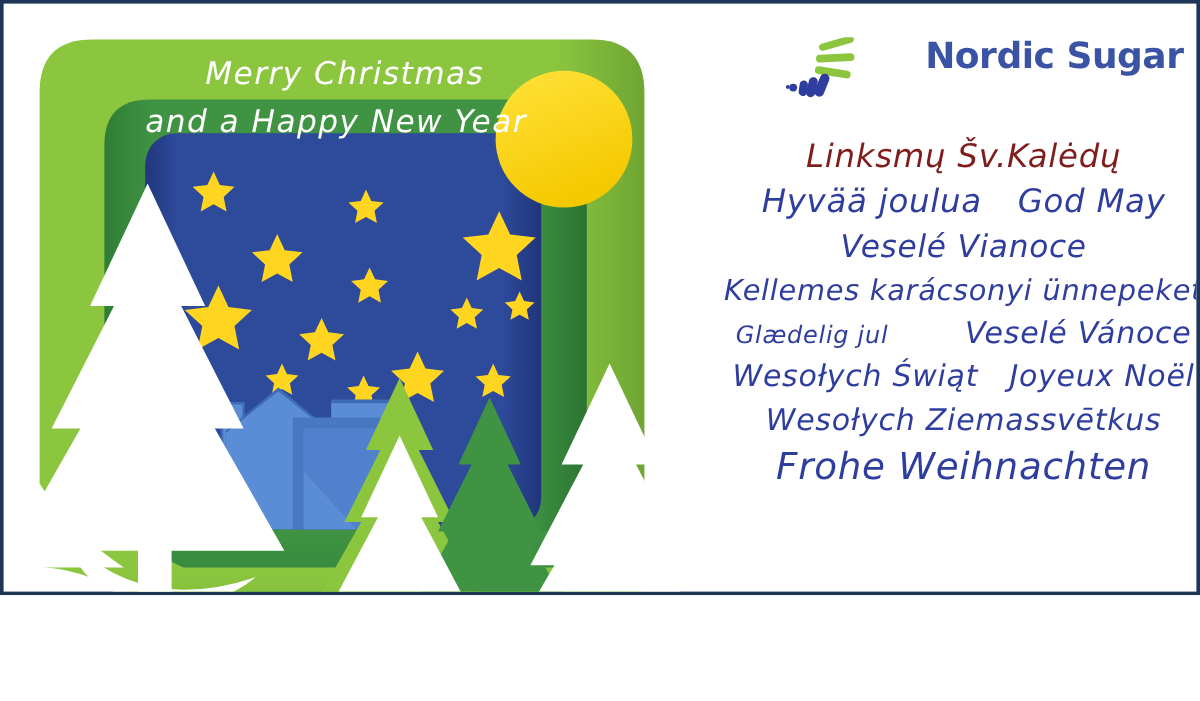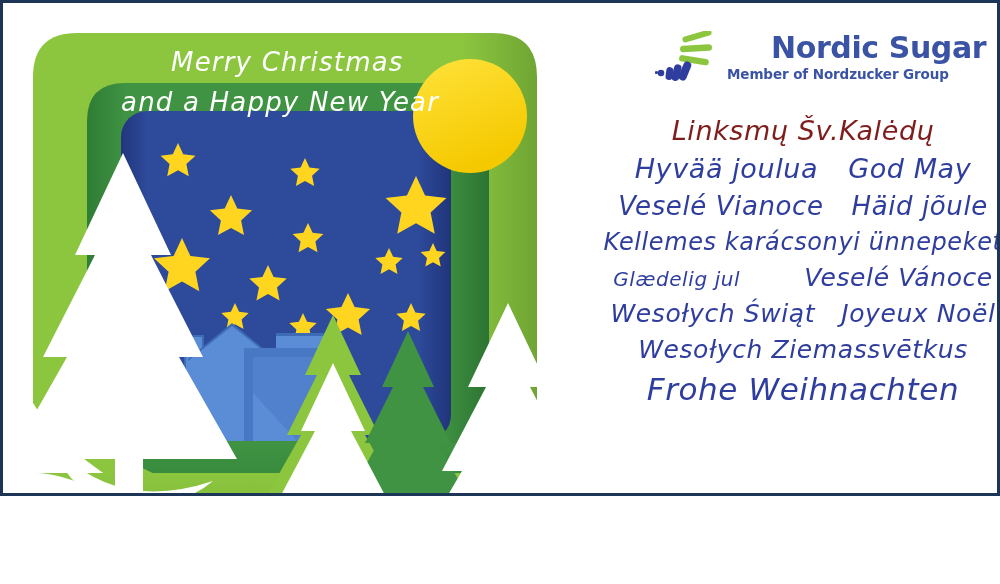--- a/index.html
+++ b/index.html
@@ -219,35 +219,33 @@
         <g fill="#2F3E9E">
           <rect x="26" y="30" width="8" height="20" rx="4" transform="rotate(22 30 40)"></rect>
           <rect x="18" y="33" width="7.5" height="17" rx="3.7" transform="rotate(14 21 41)"></rect>
           <rect x="11" y="36" width="7" height="13" rx="3.5" transform="rotate(8 14 42)"></rect>
           <circle cx="6" cy="42" r="3.3"></circle>
           <circle cx="1.5" cy="41.5" r="1.6"></circle>
         </g>
       </svg>
       <div id="logo-text">
         <div id="logo-name">Nordic Sugar</div>
-        <div id="logo-tag">Member of Nordzucker Group</div>
       </div>
     </div>
 
     <div id="greetings">
         <div class="g-row" style="margin-bottom: 7px;">
           <span class="g-item" style="font-size: 27px; color: #7f1d1d;">Linksmų Šv.Kalėdų</span>
         </div>
         <div class="g-row" style="margin-bottom: 7px;">
           <span class="g-item" style="font-size: 27px; color: rgb(47, 62, 158);">Hyvää joulua</span>
           <span class="g-item" style="font-size: 27px; color: rgb(47, 62, 158); margin-left: 30px;">God May</span>
         </div>
         <div class="g-row" style="margin-bottom: 7px;">
           <span class="g-item" style="font-size: 26px; color: rgb(47, 62, 158);">Veselé Vianoce</span>
-          <span class="g-item" style="font-size: 26px; color: rgb(47, 62, 158); margin-left: 28px;">Häid jõule</span>
         </div>
         <div class="g-row" style="margin-bottom: 7px;">
           <span class="g-item" style="font-size: 24px; color: rgb(47, 62, 158);">Kellemes karácsonyi ünnepeket</span>
         </div>
         <div class="g-row" style="margin-bottom: 7px;">
           <span class="g-item" style="font-size: 20px; color: rgb(47, 62, 158);">Glædelig jul</span>
           <span class="g-item" style="font-size: 25px; color: rgb(47, 62, 158); margin-left: 64px;">Veselé Vánoce</span>
         </div>
         <div class="g-row" style="margin-bottom: 7px;">
           <span class="g-item" style="font-size: 25px; color: rgb(47, 62, 158);">Wesołych Świąt</span>

